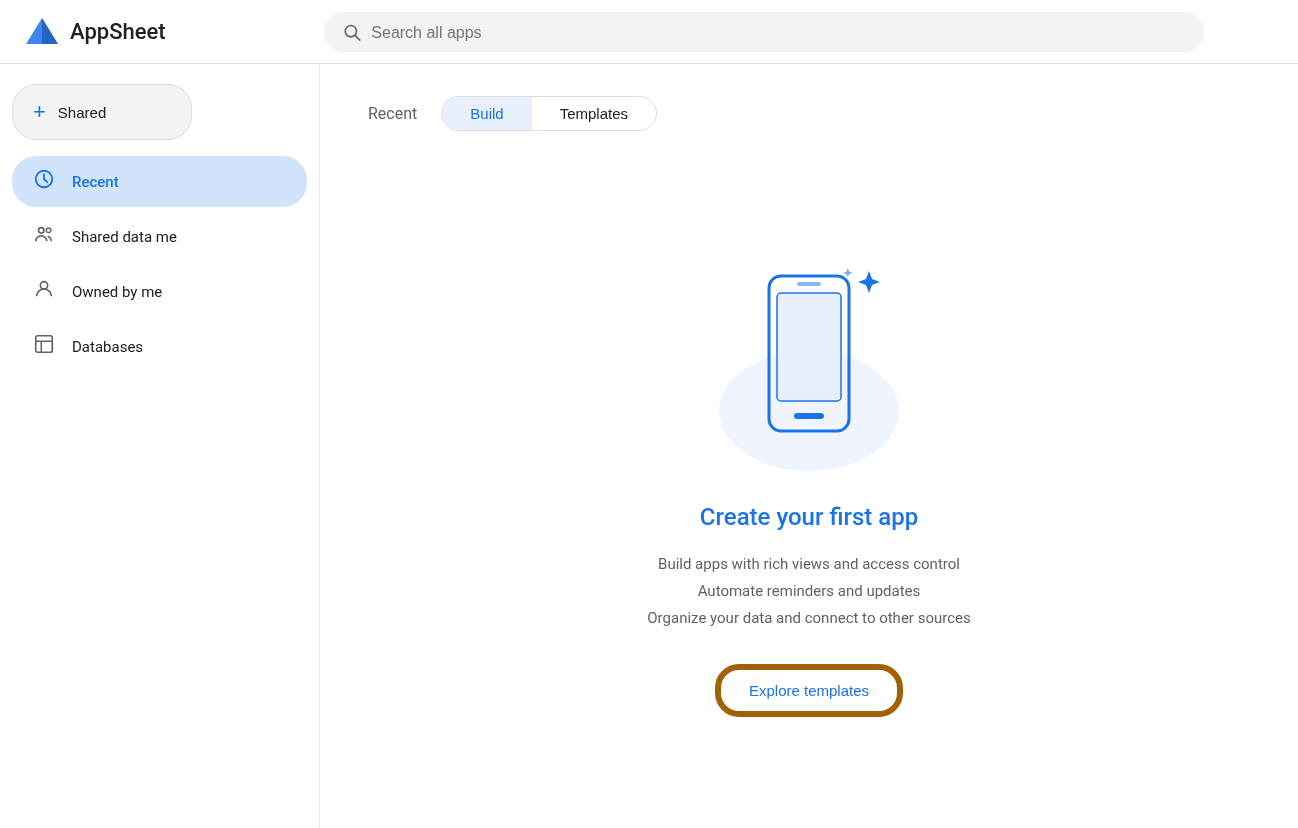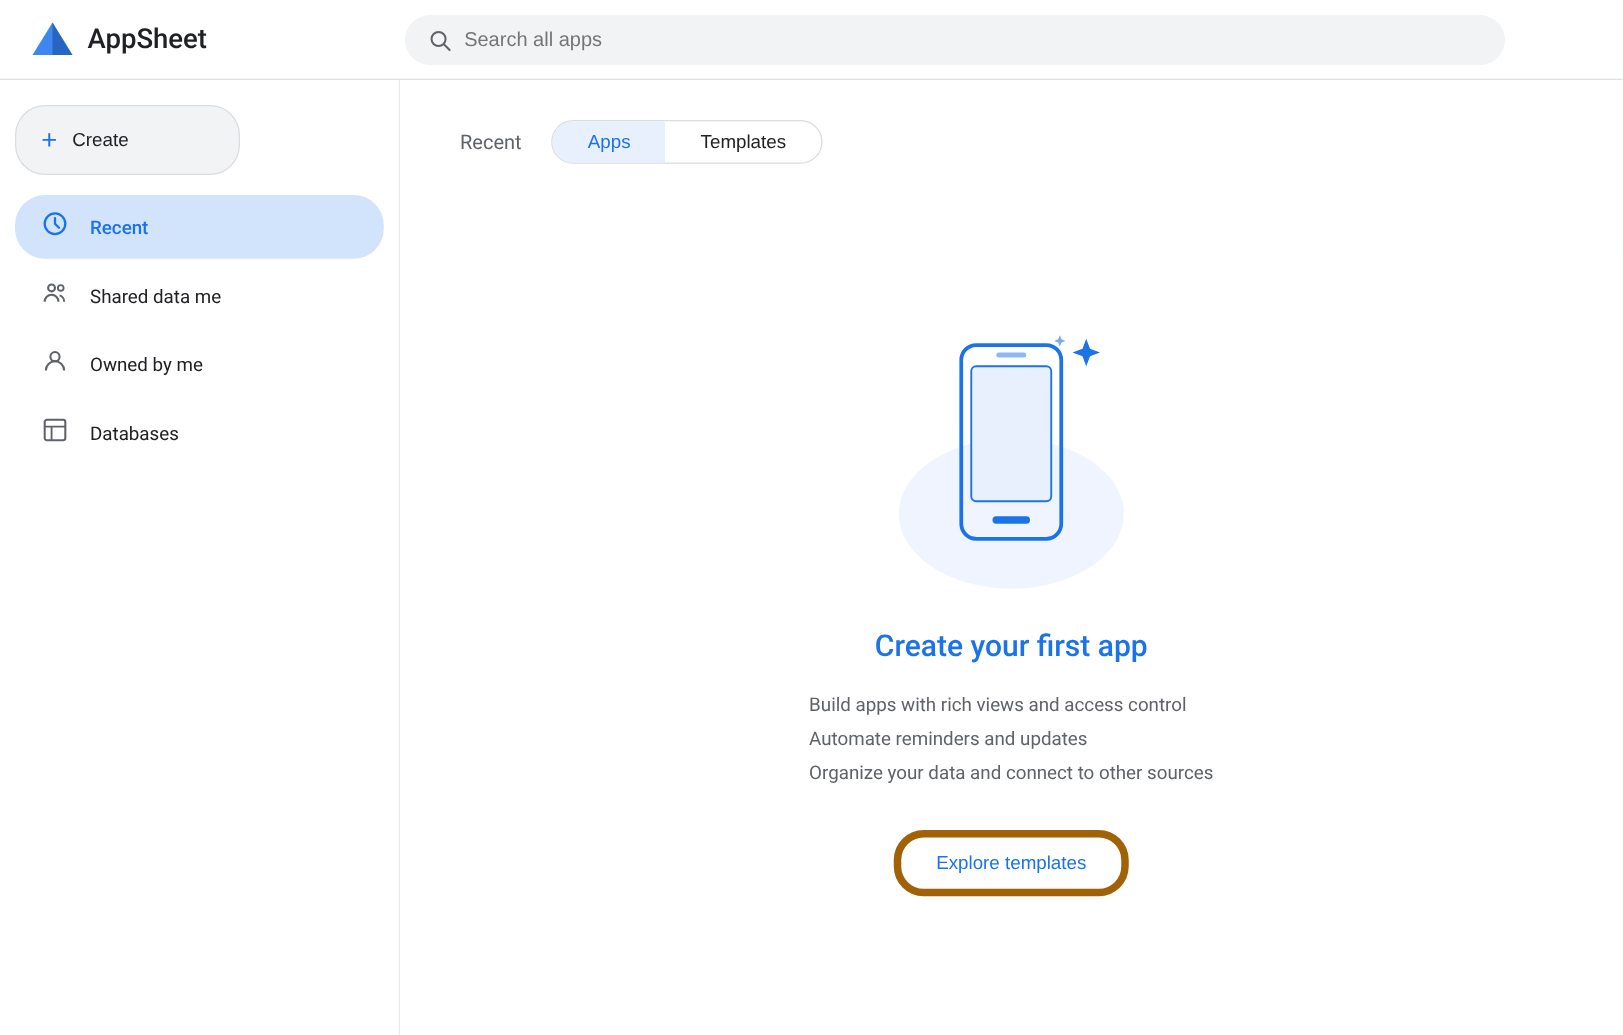--- a/index.html
+++ b/index.html
@@ -206,21 +206,21 @@
 
     .empty-title {
       font-size: 24px;
       color: #1a73e8;
       font-weight: 500;
       margin-bottom: 20px;
     }
     .empty-desc {
       font-size: 15px;
       color: #5f6368;
-      text-align: left;
+      text-align: center;
       line-height: 1.8;
       margin-bottom: 32px;
     }
     .explore-btn {
       padding: 12px 28px;
       border: 6px solid #a16207;
       border-radius: 24px;
       background: #fff;
       color: #1a73e8;
       font-size: 15px;
@@ -248,21 +248,21 @@
     </svg>
     <input type="text" placeholder="Search all apps" style="">
   </div>
 </div>
 
 <div class="layout">
 
   <div class="sidebar">
     <button class="create-btn">
       <span class="create-icon">+</span>
-      <span>Create</span>
+      <span>Shared</span>
     </button>
 
     <div class="sidebar-item active">
       <span class="item-icon">
         <svg width="22" height="22" viewBox="0 0 24 24" fill="none">
           <circle cx="12" cy="12" r="9" stroke="#1a73e8" stroke-width="2"></circle>
           <polyline points="12,7 12,12 15.5,15.5" stroke="#1a73e8" stroke-width="2" stroke-linecap="round"></polyline>
         </svg>
       </span>
       <span>Recent</span>
@@ -300,21 +300,21 @@
       </span>
       <span>Databases</span>
     </div>
   </div>
 
   <div class="main">
 
     <div class="tabs-row">
       <span class="recent-label">Recent</span>
       <div class="tabs-group">
-        <button class="tab-btn active">Apps</button>
+        <button class="tab-btn active">Build</button>
         <button class="tab-btn">Templates</button>
       </div>
     </div>
 
     <div class="empty-state">
 
       <div class="phone-illustration">
 
         <div class="blob"></div>
 

